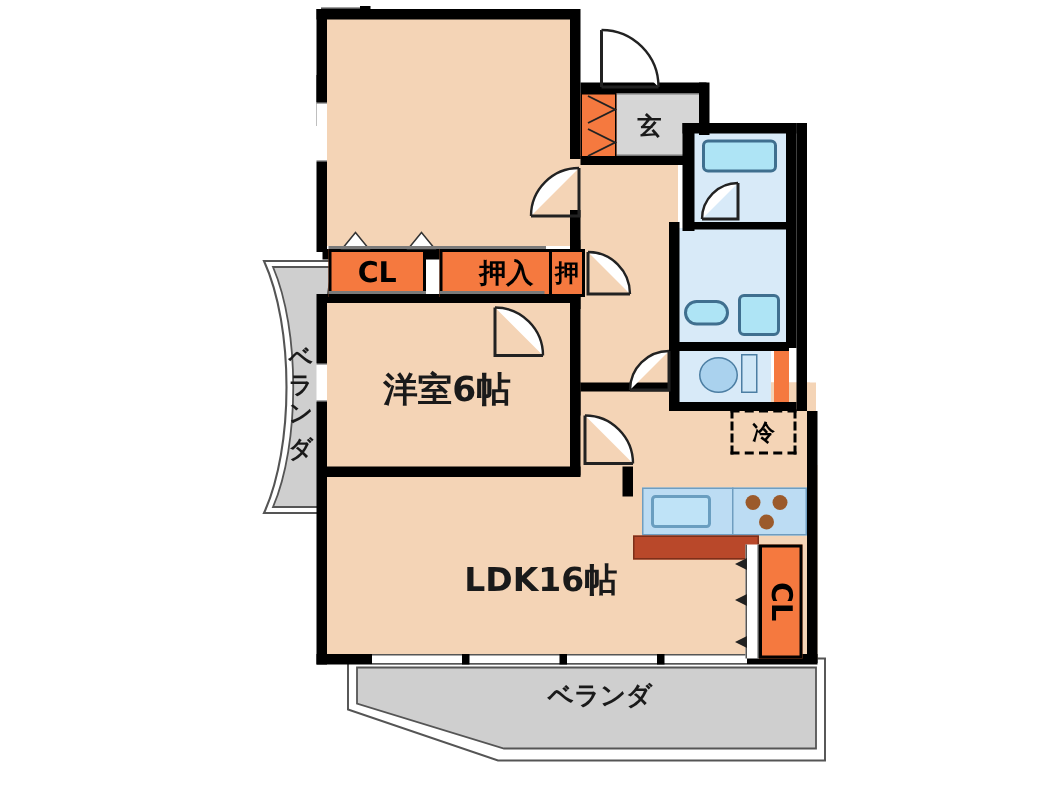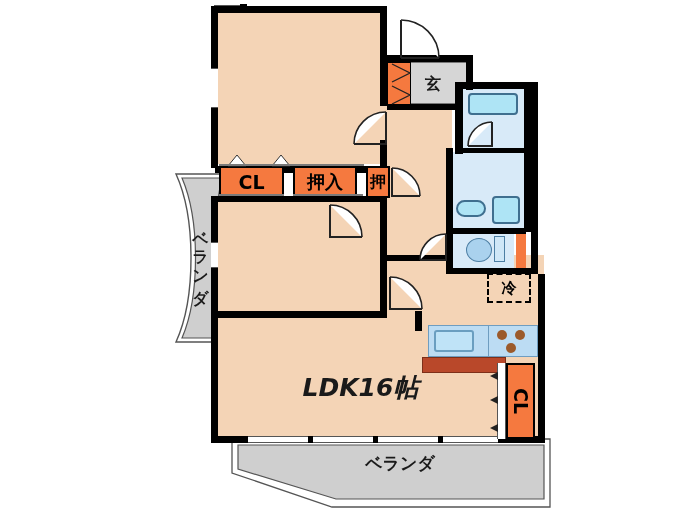--- a/index.html
+++ b/index.html
@@ -131,21 +131,21 @@
   <div class="abs wall" style="left:373px;top:436px;width:5px;height:7px;"></div>
   <div class="abs wall" style="left:438px;top:436px;width:5px;height:7px;"></div>
 
   <div class="abs wall" style="left:415px;top:311px;width:7px;height:20px;"></div>
   <div class="abs wall" style="left:380px;top:255px;width:7px;height:22px;"></div>
   <div class="abs wall" style="left:387px;top:255px;width:60px;height:6px;"></div>
 
   <div class="abs cl" style="left:219px;top:166px;width:65px;height:32px;font-size:19px;">
     <span>CL</span>
   </div>
-  <div class="abs cl" style="left:293px;top:166px;width:64px;height:32px;font-size:18px;">
+  <div class="abs cl" style="left:293px;top:166px;width:89px;height:32px;font-size:18px;">
     <span>押入</span>
   </div>
   <div class="abs cl" style="left:366px;top:166px;width:24px;height:32px;font-size:16px;">
     <span>押</span>
   </div>
   <div class="abs cl cl-v" style="left:506px;top:363px;width:29px;height:76px;font-size:19px;">
     <span>CL</span>
   </div>
 
   <div class="abs" style="left:228px;top:155px;width:18px;height:11px;">
@@ -153,21 +153,22 @@
         <polygon points="9,0 18,11 0,11" fill="#ffffff" stroke="#333" stroke-width="1"></polygon>
       </svg>
   </div>
   <div class="abs" style="left:272px;top:155px;width:18px;height:11px;">
     <svg width="18" height="11">
         <polygon points="9,0 18,11 0,11" fill="#ffffff" stroke="#333" stroke-width="1"></polygon>
       </svg>
   </div>
   <div class="abs thinline" style="left:219px;top:164px;width:145px;height:2px;"></div>
 
-  <div class="abs label" style="left:288px;top:370px;width:145px;height:34px;font-size:25px;font-style:italic;">LDK16帖</div>
+  <div class="abs label" style="left:238px;top:243px;width:120px;height:32px;font-size:23px;">洋室6帖</div>
+  <div class="abs label" style="left:288px;top:370px;width:145px;height:34px;font-size:22px;">LDK16帖</div>
 
   <div class="abs dash" style="left:487px;top:273px;width:44px;height:30px;font-size:15px;">
     <span>冷</span>
   </div>
 
   <div class="abs panel" style="left:428px;top:325px;width:110px;height:32px;"></div>
   <div class="abs fixlight" style="left:434px;top:330px;width:40px;height:22px;"></div>
   <div class="abs" style="left:488px;top:325px;width:50px;height:32px;border-left:1px solid #6f9dc0;">
     <span class="burner" style="left:8px;top:5px;width:10px;height:10px;"></span>
     <span class="burner" style="left:26px;top:5px;width:10px;height:10px;"></span>

